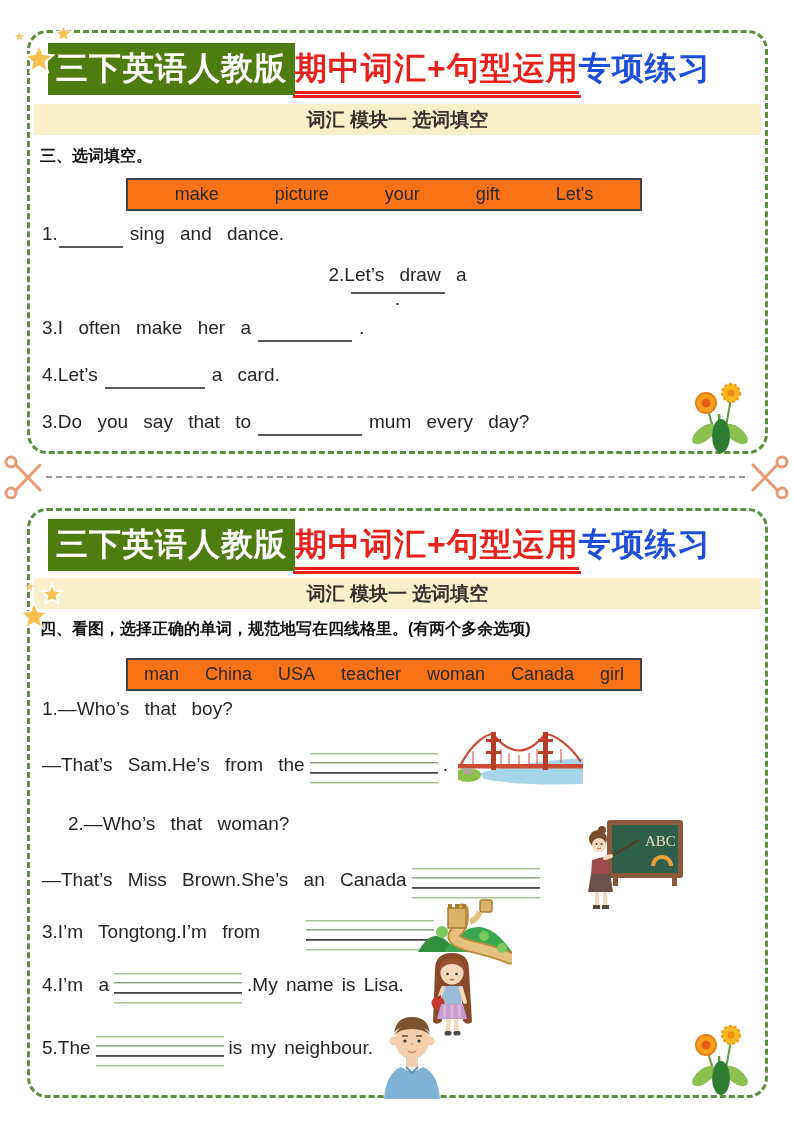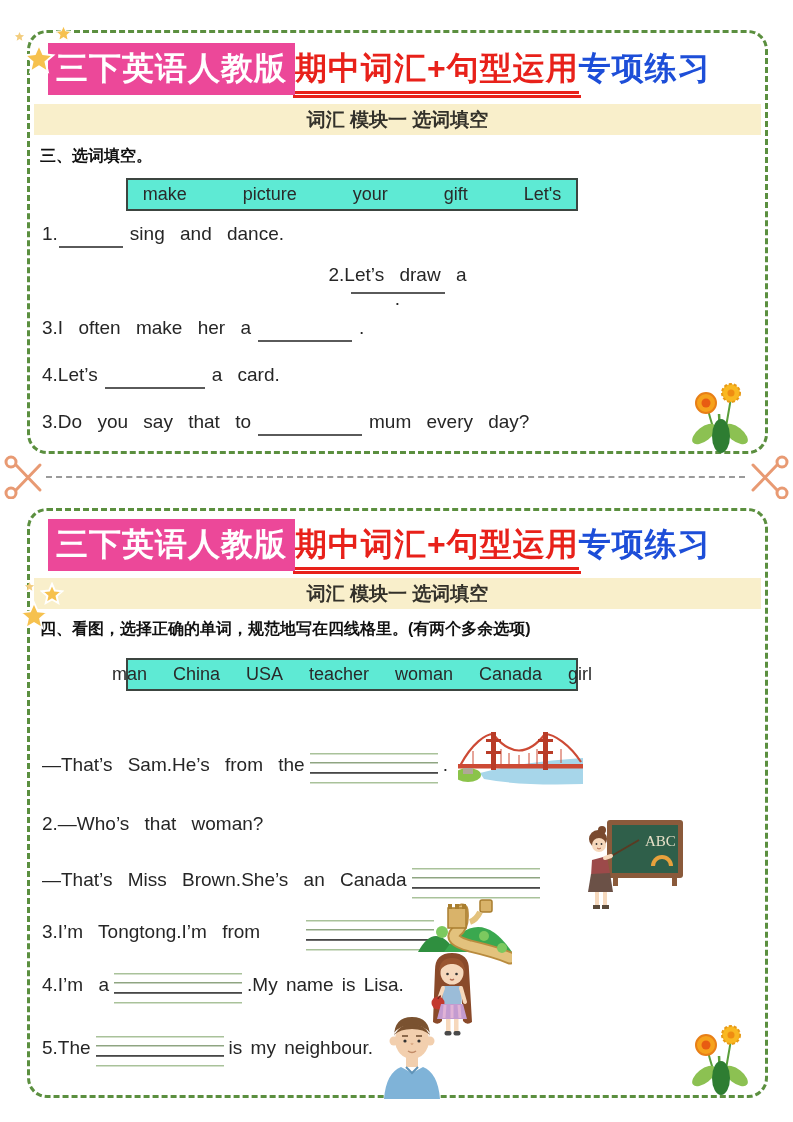--- a/index.html
+++ b/index.html
@@ -12,39 +12,39 @@
   .card {
     position:absolute; left:27px; width:741px;
     border:3px dashed #5b8f3f; border-radius:20px; background:#fff;
   }
   #card1 { top:30px;  height:424px; }
   #card2 { top:508px; height:590px; }
 
   
   .title-row { position:absolute; left:18px; right:10px; white-space:nowrap;
     font-weight:bold; font-size:32px; line-height:44px; letter-spacing:1px; }
-  .hl   { background:#ec4899; color:#ffffff; padding:3px 8px 5px 8px; display:inline-block; }
+  .hl   { background:#4d7c0f; color:#ffffff; padding:3px 8px 5px 8px; display:inline-block; }
   .redt { color:#e8211a; display:inline-block; position:relative;
           border-bottom:3px solid #e8211a; padding-bottom:1px; }
   .redt::after { content:""; position:absolute; left:-2px; right:-2px; bottom:-7px;
           height:3px; background:#e8211a; }
   .blkt { color:#1d4ed8; }
 
   
   .sec-bar { position:absolute; left:4px; right:4px; height:31px;
     background:#f9efcb; text-align:center; font-weight:bold; font-size:19px;
     line-height:31px; color:#33312a; }
 
   
   .part-heading { position:absolute; left:10px; font-weight:bold;
     font-size:16px; color:#111; white-space:nowrap; }
 
   
-  .bank { position:absolute; left:96px; width:452px; height:33px;
-    border:2px solid #3c4540; background:#5eead4;
+  .bank { position:absolute; left:96px; width:516px; height:33px;
+    border:2px solid #3c4540; background:#f97316;
     display:flex; align-items:center; justify-content:center;
     font-size:18px; color:#2a2a2a; }
   .bank-wide  span + span { margin-left:56px; }
   .bank-tight span + span { margin-left:26px; }
 
   
   .srow { position:absolute; left:12px; right:12px; height:34px;
     display:flex; align-items:center; font-size:19px; white-space:nowrap; }
   .qrow { position:absolute; left:12px; right:12px; height:46px;
     display:flex; align-items:center; font-size:19px; white-space:nowrap; }
@@ -188,20 +188,23 @@
   <div class="bank bank-tight" style="top:147px;">
     <span>man</span>
     <span>China</span>
     <span>USA</span>
     <span>teacher</span>
     <span>woman</span>
     <span>Canada</span>
     <span>girl</span>
   </div>
 
+  <div class="qrow" style="top:178px; height:40px;">
+    <span class="wsp">1.—Who’s that boy?</span>
+  </div>
   <div class="qrow" style="top:231px;">
     <span class="wsp">—That’s Sam.He’s from the</span>
     <span class="wgrid"></span>
     <span>.</span>
     <span class="art" style="left:416px; top:-17px;">
       <svg width="125" height="63" viewBox="0 0 125 63">
         <path d="M22,48 Q62,37 125,33 L125,59 Q62,61 26,54 Z" fill="#a7d6ea"></path>
         <path d="M2,41 C14,18 28,9 35,9 C52,31 70,31 87,9 C96,9 112,20 123,37" stroke="#cd4a35" stroke-width="2.2" fill="none"></path>
         <g stroke="#cd4a35" stroke-width="1">
           <line x1="43" y1="24" x2="43" y2="39"></line>
@@ -220,21 +223,21 @@
             <rect x="28" y="26" width="15" height="3"></rect>
           <rect x="80" y="14" width="15" height="3"></rect>
             <rect x="80" y="26" width="15" height="3"></rect>
         </g>
         <ellipse cx="10" cy="50" rx="13" ry="7" fill="#8bc34a"></ellipse>
         <rect x="5" y="43" width="10" height="6" fill="#b0a898"></rect>
       </svg>
     </span>
   </div>
 
-  <div class="qrow" style="top:293px; height:40px;">
+  <div class="qrow" style="top:293px; height:40px;margin-left:26px;">
     <span class="wsp">2.—Who’s that woman?</span>
   </div>
   <div class="qrow" style="top:346px;">
     <span class="wsp">—That’s Miss Brown.She’s an Canada</span>
     <span class="wgrid"></span>
     <span class="art" style="left:541px; top:-41px;">
       <svg width="102" height="104" viewBox="0 0 102 104">
         <rect x="30" y="60" width="5" height="10" fill="#8a5a3b"></rect>
         <rect x="89" y="60" width="5" height="10" fill="#8a5a3b"></rect>
         <rect x="24" y="4" width="76" height="58" rx="3" fill="#8a5a3b"></rect>

